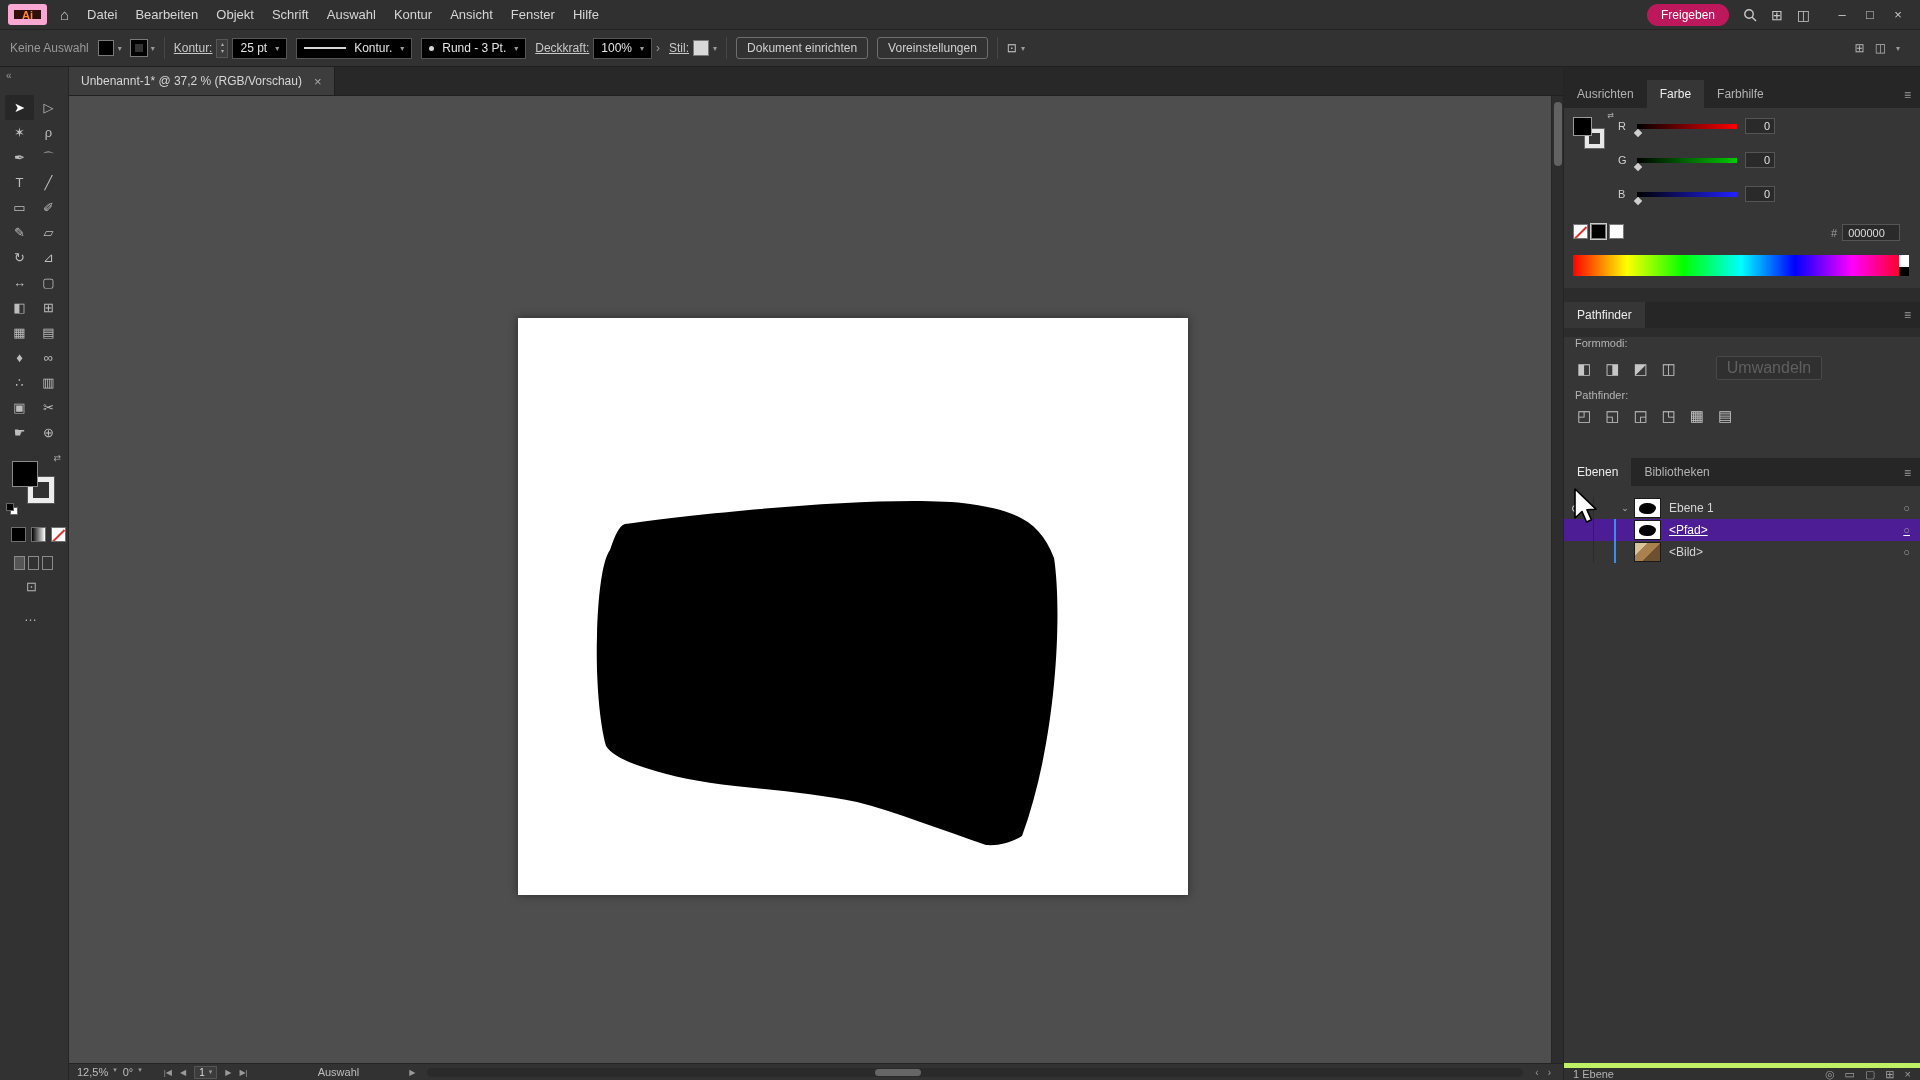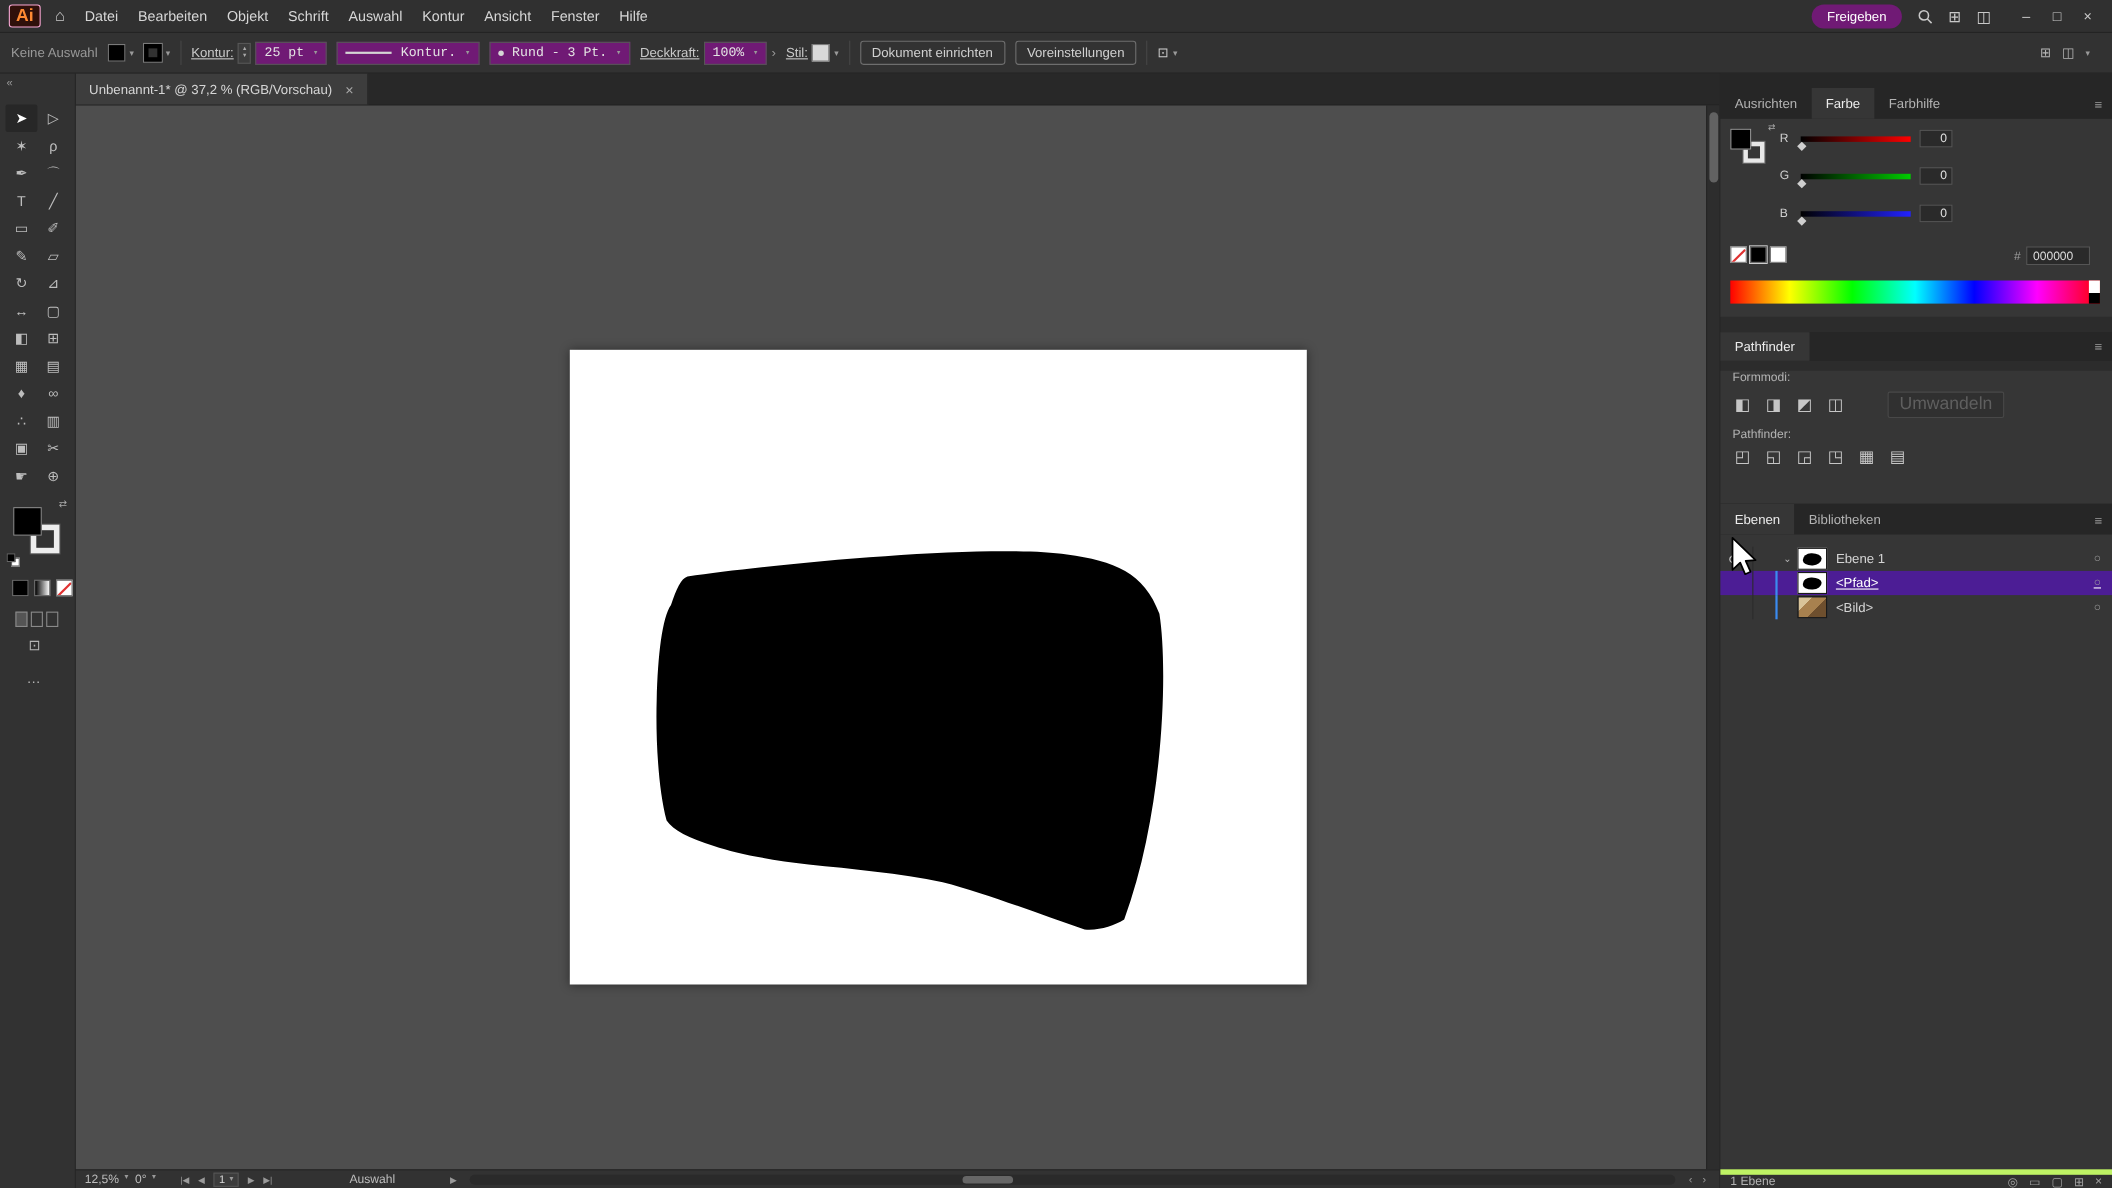--- a/index.html
+++ b/index.html
@@ -4,44 +4,44 @@
 <style>
   * { margin:0; padding:0; box-sizing:border-box; }
   html,body { background:#222; }
   .app { position:relative; width:1920px; height:1080px; overflow:hidden;
          background:#4e4e4e; font-family:"Liberation Sans", sans-serif;
          color:#c9c9c9; font-size:12px; }
 
   
   .menubar { position:absolute; top:0; left:0; right:0; height:30px; background:#303030;
              border-bottom:1px solid #232323; display:flex; align-items:center; padding:0 8px; font-size:13px; }
-  .ai-logo { width:29px; height:21px; border-radius:3px; background:#30100a; color:#ff8a33;
-             border:1px solid #f9a8d4; font-weight:bold; font-size:16px; display:flex;
+  .ai-logo { width:39px; height:21px; border-radius:3px; background:#30100a; color:#ff8a33;
+             border:6px solid #f9a8d4; font-weight:bold; font-size:11px; display:flex;
              align-items:center; justify-content:center; margin-right:4px; }
   .home-icon { font-size:15px; color:#c9c9c9; padding:0 9px; }
   .menu-item { padding:4px 9px; color:#d6d6d6; cursor:default; }
   .mb-right { margin-left:auto; display:flex; align-items:center; gap:14px; }
-  .share-btn { background:#701a75; color:#fff; border-radius:11px; padding:4px 14px; font-size:12px; }
+  .share-btn { background:#be185d; color:#fff; border-radius:11px; padding:4px 14px; font-size:12px; }
   .mb-icon { color:#c9c9c9; font-size:14px; }
   .win-controls { display:flex; margin-left:4px; }
   .win-btn { width:28px; height:30px; display:flex; align-items:center; justify-content:center; color:#c9c9c9; }
 
   
   .controlbar { position:absolute; top:30px; left:0; right:0; height:37px; background:#323232;
                 border-bottom:1px solid #1f1f1f; display:flex; align-items:center; padding:0 10px; gap:9px; }
   .cb-muted { color:#999; }
   .cb-group { display:flex; align-items:center; gap:4px; }
   .swatch-fill { width:16px; height:16px; background:#000; border:1px solid #7a7a7a; }
   .swatch-stroke { width:16px; height:16px; border:4px solid #000; box-shadow:0 0 0 1px #7a7a7a; background:#323232; }
   .mini-chev { font-size:8px; color:#9a9a9a; }
   .cb-label { color:#c9c9c9; text-decoration:underline; }
   .stepper { display:flex; flex-direction:column; width:12px; height:19px; border:1px solid #565656;
              background:#3c3c3c; font-size:6px; line-height:7px; color:#aaa; align-items:center; justify-content:center; }
-  .cb-field { height:21px; background:#701a75; border:1px solid #565656; display:flex; align-items:center;
-              padding:0 7px; gap:8px; color:#e3e3e3;font-family:Liberation Mono, monospace; }
+  .cb-field { height:21px; background:#000000; border:1px solid #565656; display:flex; align-items:center;
+              padding:0 7px; gap:8px; color:#e3e3e3; }
   .line-preview { width:42px; height:2px; background:#d5d5d5; }
   .brush-dot { width:5px; height:5px; border-radius:50%; background:#d5d5d5; }
   .vsep { width:1px; height:22px; background:#474747; }
   .ghost-btn { height:22px; border:1px solid #6e6e6e; border-radius:3px; padding:0 10px;
                display:flex; align-items:center; color:#d0d0d0; }
   .cb-right { margin-left:auto; display:flex; align-items:center; gap:10px; padding-right:10px; color:#b5b5b5; }
 
   
   .tabrow { position:absolute; top:67px; left:69px; width:1494px; height:29px; background:#282828;
             border-bottom:1px solid #202020; display:flex; }

